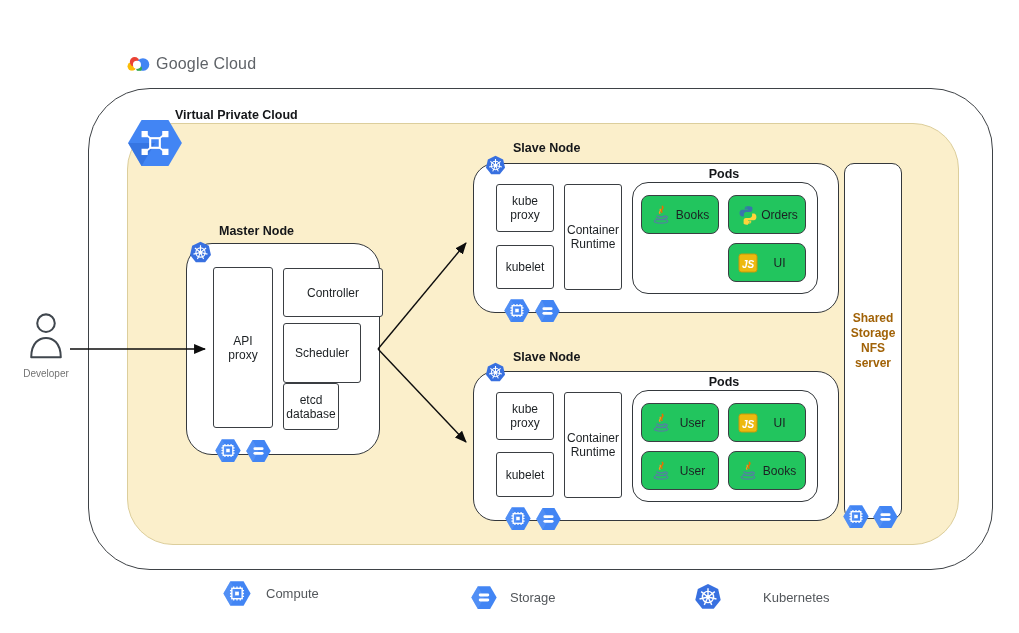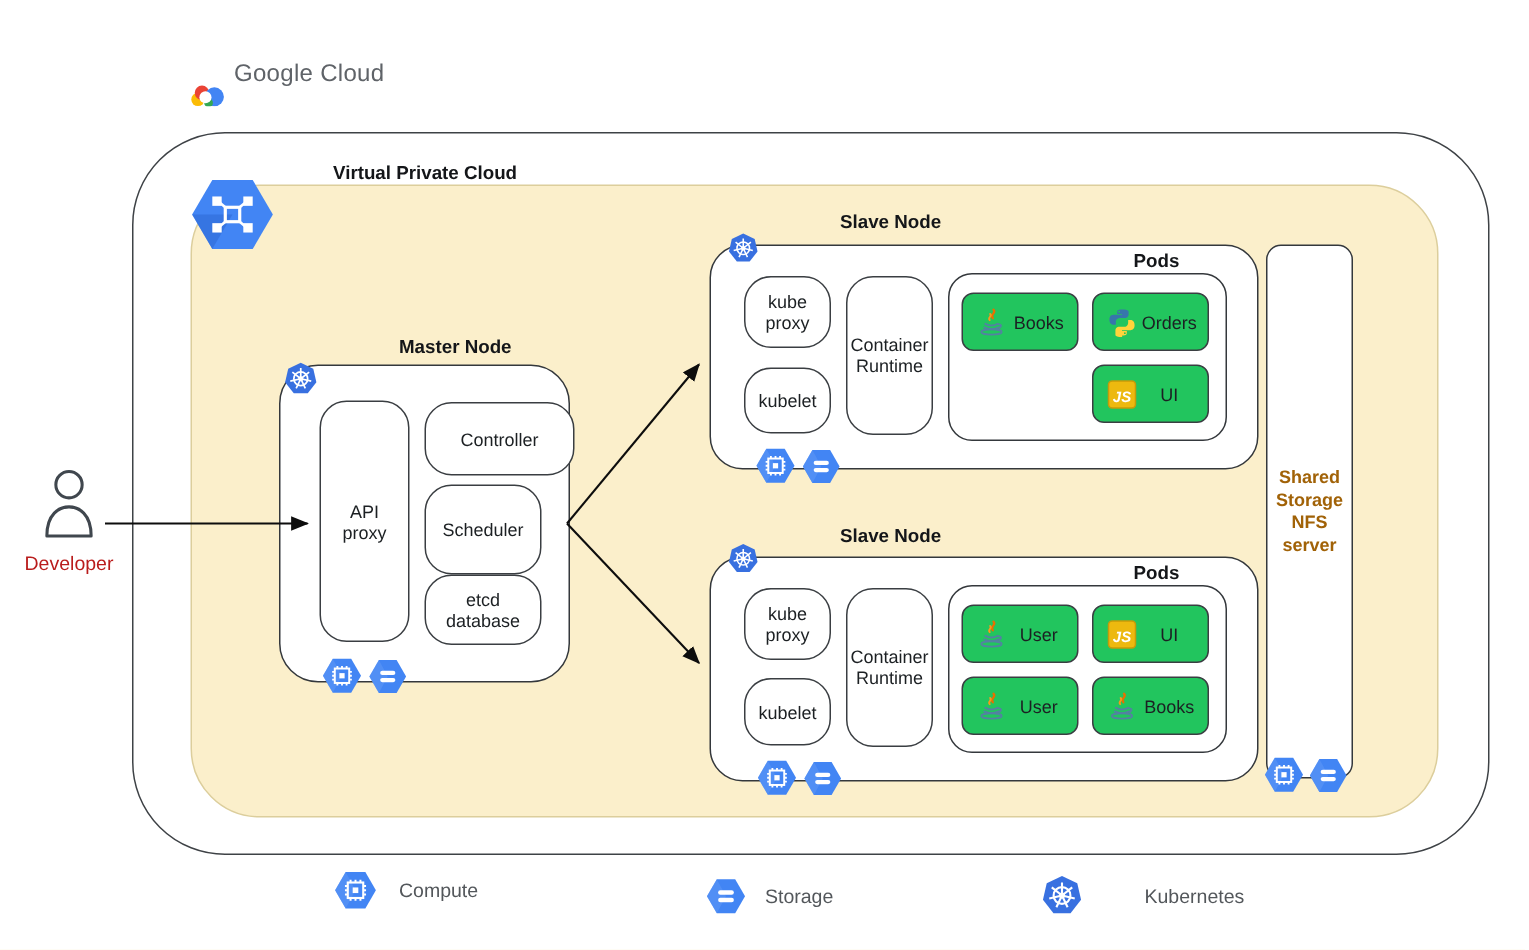--- a/index.html
+++ b/index.html
@@ -2,37 +2,37 @@
 <html><head>
 <meta charset="utf-8">
 <style>
   html,body{margin:0;padding:0;background:#fff;}
   .canvas{position:relative;width:1019px;height:633px;background:#fff;
           font-family:"Liberation Sans",sans-serif;overflow:hidden;}
   .abs{position:absolute;}
   .rect{position:absolute;background:#fff;border:1.5px solid #34383c;}
   .node{border-radius:26px;}
   .podsrect{border-radius:16px;}
-  .box{position:absolute;background:#fff;border:1.4px solid #3a3e42;border-radius:18px;
+  .box{position:absolute;background:#fff;border:1.4px solid #3a3e42;border-radius:3px;
        display:flex;align-items:center;justify-content:center;text-align:center;
        font-size:12px;color:#1c2023;line-height:14px;box-sizing:border-box;}
-  .hdr{position:absolute;font-weight:bold;font-size:12.5px;color:#141619;white-space:nowrap;margin-left:47px;}
+  .hdr{position:absolute;font-weight:bold;font-size:12.5px;color:#141619;white-space:nowrap;}
   .pod{position:absolute;width:78px;height:39px;background:#22c55e;border:1.4px solid #3a3e42;
        border-radius:8px;display:flex;align-items:center;box-sizing:border-box;}
   .pod svg{margin-left:9px;flex:0 0 auto;}
   .pod .pod-label{flex:1;text-align:center;font-size:12px;color:#1c2023;padding-right:4px;}
   .badge{position:absolute;}
   .legend-label{position:absolute;font-size:13px;color:#53575b;white-space:nowrap;text-align:center;}
   .vpc-outer{position:absolute;left:88px;top:88px;width:903px;height:480px;background:#fff;
              border:1.6px solid #3e4246;border-radius:62px;}
   .vpc-inner{position:absolute;left:127px;top:123px;width:830px;height:420px;background:#FBEFCB;
              border:1px solid #DCCE9C;border-radius:46px;}
-  .logo-text{position:absolute;left:156px;top:41px;font-size:16px;color:#5f6368;letter-spacing:.2px;}
+  .logo-text{position:absolute;left:156px;top:55px;font-size:16px;color:#5f6368;letter-spacing:.2px;}
   .dev-label{position:absolute;left:12px;top:368px;width:68px;text-align:center;
-             font-size:13px;color:#b91c1c;}
+             font-size:10px;color:#737373;}
   .nfs{position:absolute;left:844px;top:163px;width:58px;height:356px;background:#fff;
        border:1.5px solid #34383c;border-radius:10px;display:flex;align-items:center;
        justify-content:center;text-align:center;font-size:12px;font-weight:bold;
        color:#a16207;line-height:15px;box-sizing:border-box;padding:2px;}
   .arrows{position:absolute;left:0;top:0;pointer-events:none;}
 </style>
 </head>
 <body>
 
 <svg width="0" height="0" style="position:absolute" aria-hidden="true">
@@ -149,21 +149,21 @@
   <svg class="abs" style="left:27px;top:313px" width="38" height="48" viewBox="0 0 40 52">
       <use href="#sym-person"></use>
     </svg>
   <div class="dev-label">Developer</div>
 
   <div class="hdr" style="left:219px;top:224px">Master Node</div>
   <div class="rect node" style="left:186px;top:243px;width:192px;height:210px"></div>
   <div class="box" style="left:213px;top:267px;width:60px;height:161px;padding:0 8px">API proxy</div>
   <div class="box" style="left:283px;top:268px;width:100px;height:49px">Controller</div>
   <div class="box" style="left:283px;top:323px;width:78px;height:60px">Scheduler</div>
-  <div class="box" style="left:283px;top:383px;width:78px;height:47px;padding:16px 6px">etcd database</div>
+  <div class="box" style="left:283px;top:383px;width:56px;height:47px;padding:16px 6px">etcd database</div>
   <svg class="badge" style="left:188px;top:241px" width="25" height="23" viewBox="0 0 32 30">
       <use href="#sym-k8s"></use>
     </svg>
   <svg class="badge" style="left:214px;top:438px" width="28" height="25" viewBox="0 0 32 28">
       <use href="#sym-compute"></use>
     </svg>
   <svg class="badge" style="left:245px;top:439px" width="27" height="24" viewBox="0 0 32 28">
       <use href="#sym-storage"></use>
     </svg>
 

